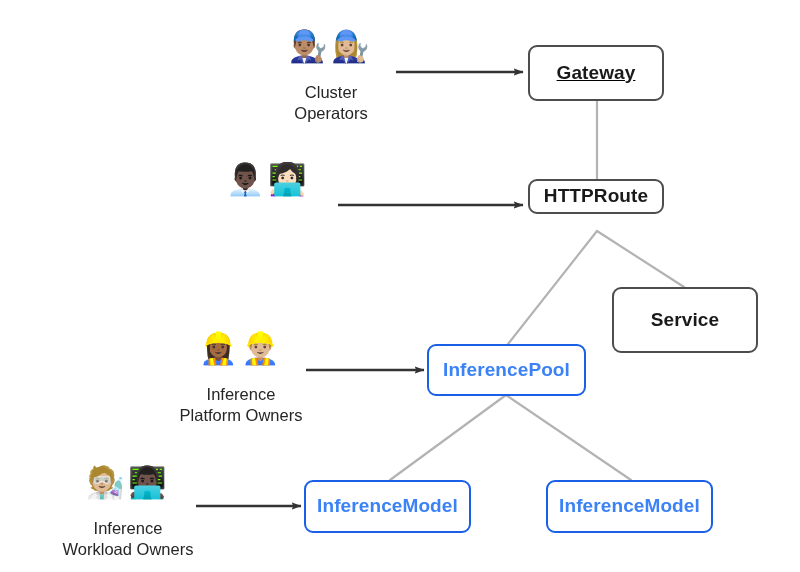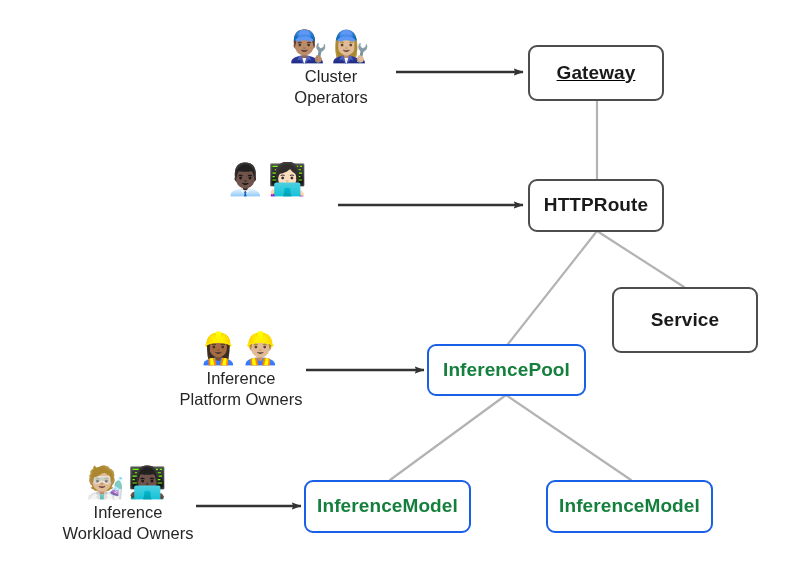--- a/index.html
+++ b/index.html
@@ -49,42 +49,42 @@
   .node.neutral .node-label {
     color: #1a1a1a;
     font-weight: bold;
     font-size: 19px;
     letter-spacing: 0.1px;
   }
   .node.accent {
     border: 2px solid #1a5fe8;
   }
   .node.accent .node-label {
-    color: #15803d;
+    color: #3b82f6;
     font-weight: bold;
     font-size: 19px;
     letter-spacing: 0.1px;
     text-align: right;
   }
   .persona {
     position: absolute;
     display: flex;
     flex-direction: column;
     align-items: center;
   }
   .persona-emoji {
     font-family: "DejaVu Sans", sans-serif;
     font-size: 31px;
     line-height: 36px;
     letter-spacing: 3px;
     white-space: nowrap;
     user-select: none;
   }
   .persona-label {
-    margin-top: 2px;
+    margin-top: 18px;
     font-size: 16.5px;
     line-height: 21px;
     color: #262626;
     text-align: center;
     white-space: pre-line;
   }
 </style>
 </head>
 <body>
 
@@ -110,21 +110,21 @@
       <line x1="338" y1="205" x2="523" y2="205" marker-end="url(#arrowhead)"></line>
       <line x1="306" y1="370" x2="424" y2="370" marker-end="url(#arrowhead)"></line>
       <line x1="196" y1="506" x2="301" y2="506" marker-end="url(#arrowhead)"></line>
     </g>
   </svg>
 
   <div class="node neutral" style="left:528px; top:45px; width:136px; height:56px;text-decoration:underline;">
     <span class="node-label">Gateway</span>
   </div>
 
-  <div class="node neutral" style="left:528px; top:179px; width:136px; height:53px;">
+  <div class="node neutral" style="left:528px; top:179px; width:136px; height:35px;">
     <span class="node-label">HTTPRoute</span>
   </div>
 
   <div class="node neutral" style="left:612px; top:287px; width:146px; height:66px;">
     <span class="node-label">Service</span>
   </div>
 
   <div class="node accent" style="left:427px; top:344px; width:159px; height:52px;">
     <span class="node-label">InferencePool</span>
   </div>

